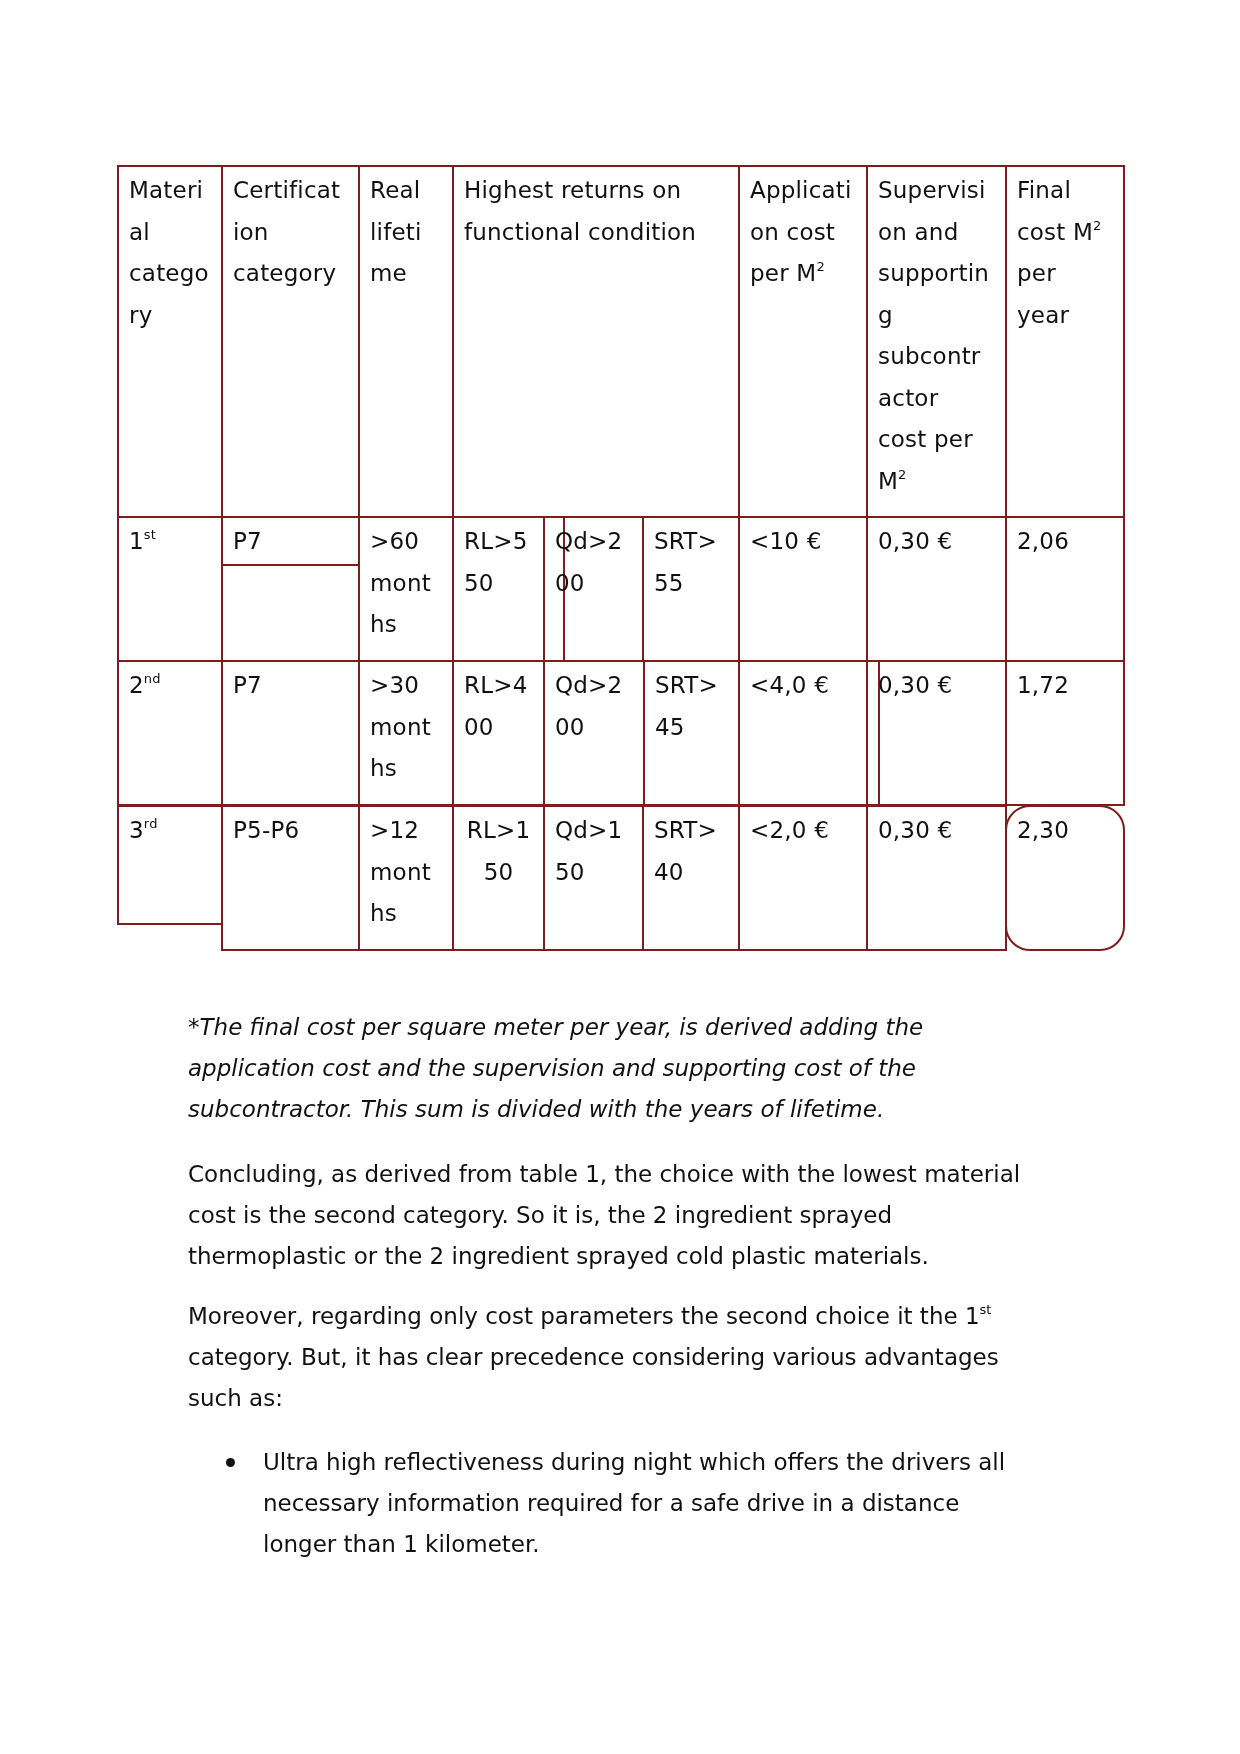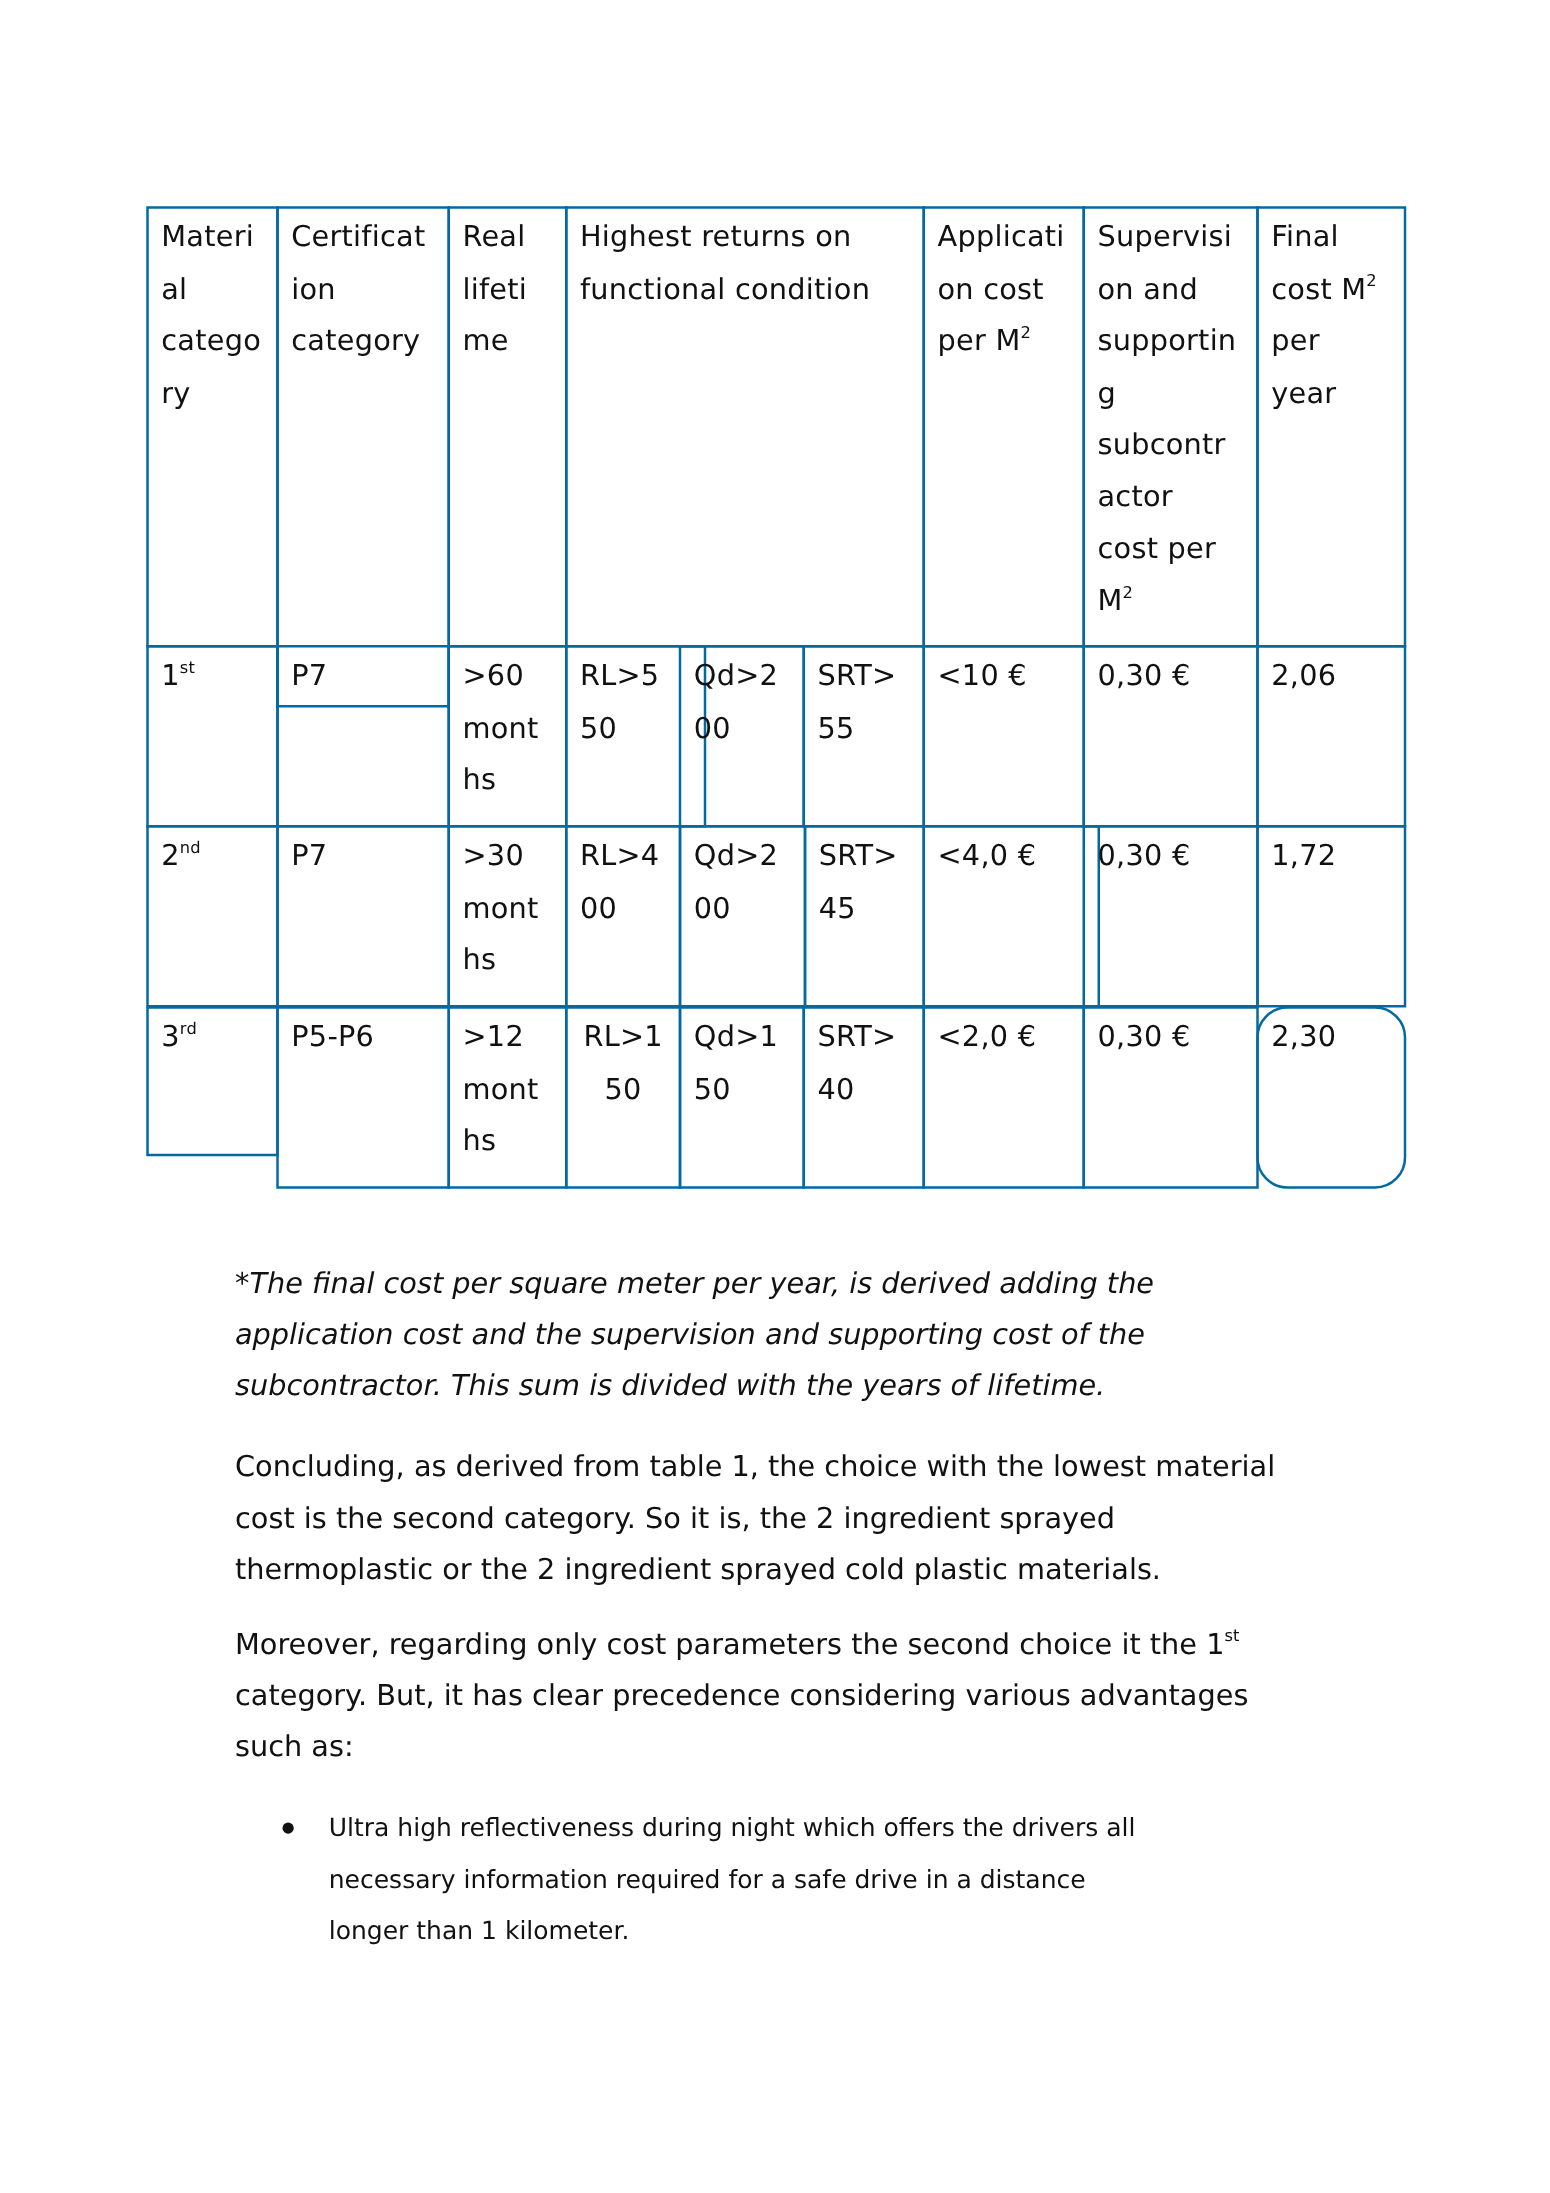--- a/index.html
+++ b/index.html
@@ -2,34 +2,34 @@
 <html><head>
 <meta charset="utf-8">
 <style>
   html, body { margin: 0; padding: 0; background: #ffffff; }
   body { width: 1240px; height: 1754px; position: relative; overflow: hidden;
          font-family: "DejaVu Sans", sans-serif; color: #111111; }
   .page { position: absolute; left: 0; top: 0; width: 1240px; height: 1754px; background: #fff; }
 
   
   .tbl { position: absolute; left: 117px; top: 165px; }
-  .cell { position: absolute; box-sizing: border-box; border: 2px solid #0369a1;
+  .cell { position: absolute; box-sizing: border-box; border: 2px solid #7f1d1d;
           font-size: 23px; line-height: 41.5px; padding: 3px 10px 0 10px;
           letter-spacing: 0.2px; word-break: break-all; overflow-wrap: anywhere; }
   .cell sup { font-size: 13px; line-height: 0; vertical-align: 10px; }
   .line { display: block; white-space: nowrap; }
 
   
   .para { position: absolute; left: 188px; width: 900px; font-size: 23px; line-height: 41px; }
   .para .line { white-space: nowrap; }
   .italic { font-style: italic; }
   .para sup { font-size: 13px; line-height: 0; vertical-align: 10px; }
   .bullet-item { position: absolute; left: 226px; top: 1442px; width: 880px; }
   .bullet-dot { position: absolute; left: 0; top: 16px; width: 9px; height: 9px; border-radius: 50%; background: #111; }
-  .bullet-text { position: absolute; left: 37px; top: 0; font-size: 20px; line-height: 41px; }
+  .bullet-text { position: absolute; left: 37px; top: 0; font-size: 23px; line-height: 41px; }
   .bullet-text .line { white-space: nowrap; }
 </style>
 </head>
 <body>
 
 <div class="page">
 
   <div class="tbl">
 
     <div class="cell" style="left:0;top:0;width:106px;height:353px;">

